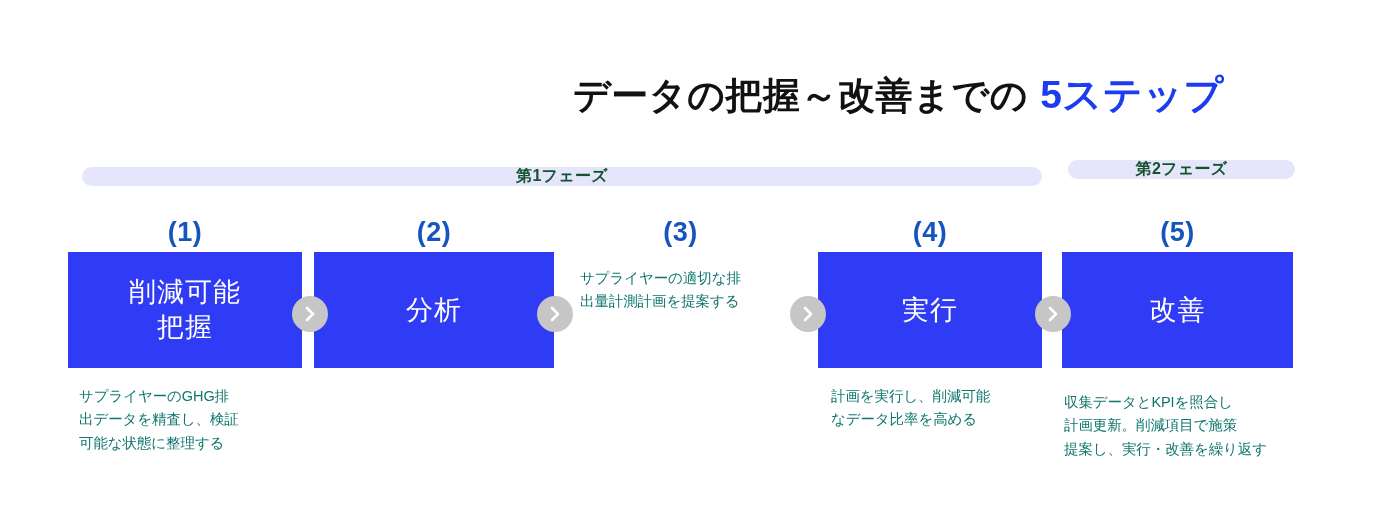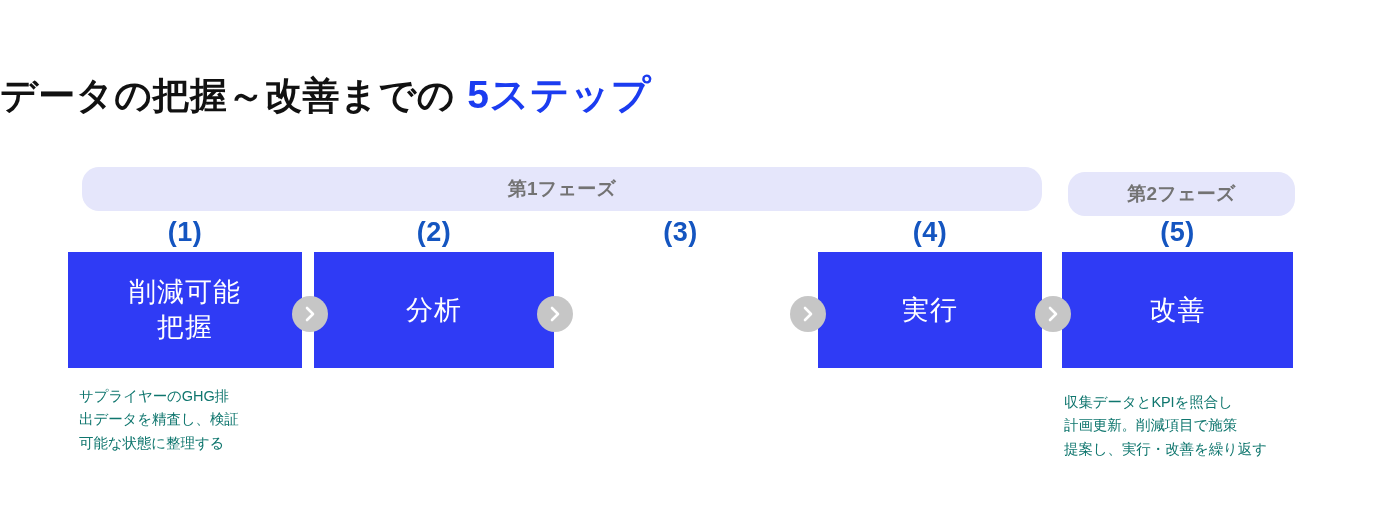--- a/index.html
+++ b/index.html
@@ -12,53 +12,53 @@
     overflow: hidden;
     position: relative;
   }
 
   
   .title-wrap {
     position: absolute;
     top: 68px;
     left: 0;
     width: 1224px;
-    text-align: left;
+    text-align: right;
     white-space: nowrap;
   }
   .title-main {
     font-size: 37px;
     font-weight: 700;
     color: #111111;
     letter-spacing: 0.5px;
   }
   .title-accent {
     font-size: 39px;
     font-weight: 700;
     color: #1b3cf0;
     letter-spacing: 0.5px;
     margin-left: 12px;
   }
 
   
   .phase-banner {
     position: absolute;
-    height: 44px;
+    height: 19px;
     background: #e5e6fb;
     border-radius: 17px;
     display: flex;
     align-items: center;
     justify-content: center;
-    font-size: 19px;
-    font-weight: 700;
-    color: #737373;
+    font-size: 16px;
+    font-weight: 700;
+    color: #14532d;
     letter-spacing: 0.3px;
   }
   .phase-1 { top: 167px; left: 82px;   width: 960px; }
-  .phase-2 { top: 172px; left: 1068px; width: 227px; }
+  .phase-2 { top: 160px; left: 1068px; width: 227px; }
 
   
   .steps {
     position: absolute;
     top: 0; left: 0;
     width: 1396px;
     height: 526px;
   }
 
   .step {
@@ -162,27 +162,31 @@
 
   <div class="step step-2">
     <div class="step-number">(2)</div>
     <div class="step-box">
       <div class="step-box-label">分析</div>
     </div>
   </div>
 
   <div class="step step-3">
     <div class="step-number">(3)</div>
+    <div class="step-caption">サプライヤーの適切な排
+出量計測計画を提案する</div>
   </div>
 
   <div class="step step-4">
     <div class="step-number">(4)</div>
     <div class="step-box">
       <div class="step-box-label">実行</div>
     </div>
+    <div class="step-caption">計画を実行し、削減可能
+なデータ比率を高める</div>
   </div>
 
   <div class="step step-5">
     <div class="step-number">(5)</div>
     <div class="step-box">
       <div class="step-box-label">改善</div>
     </div>
     <div class="step-caption">収集データとKPIを照合し
 計画更新。削減項目で施策
 提案し、実行・改善を繰り返す</div>

